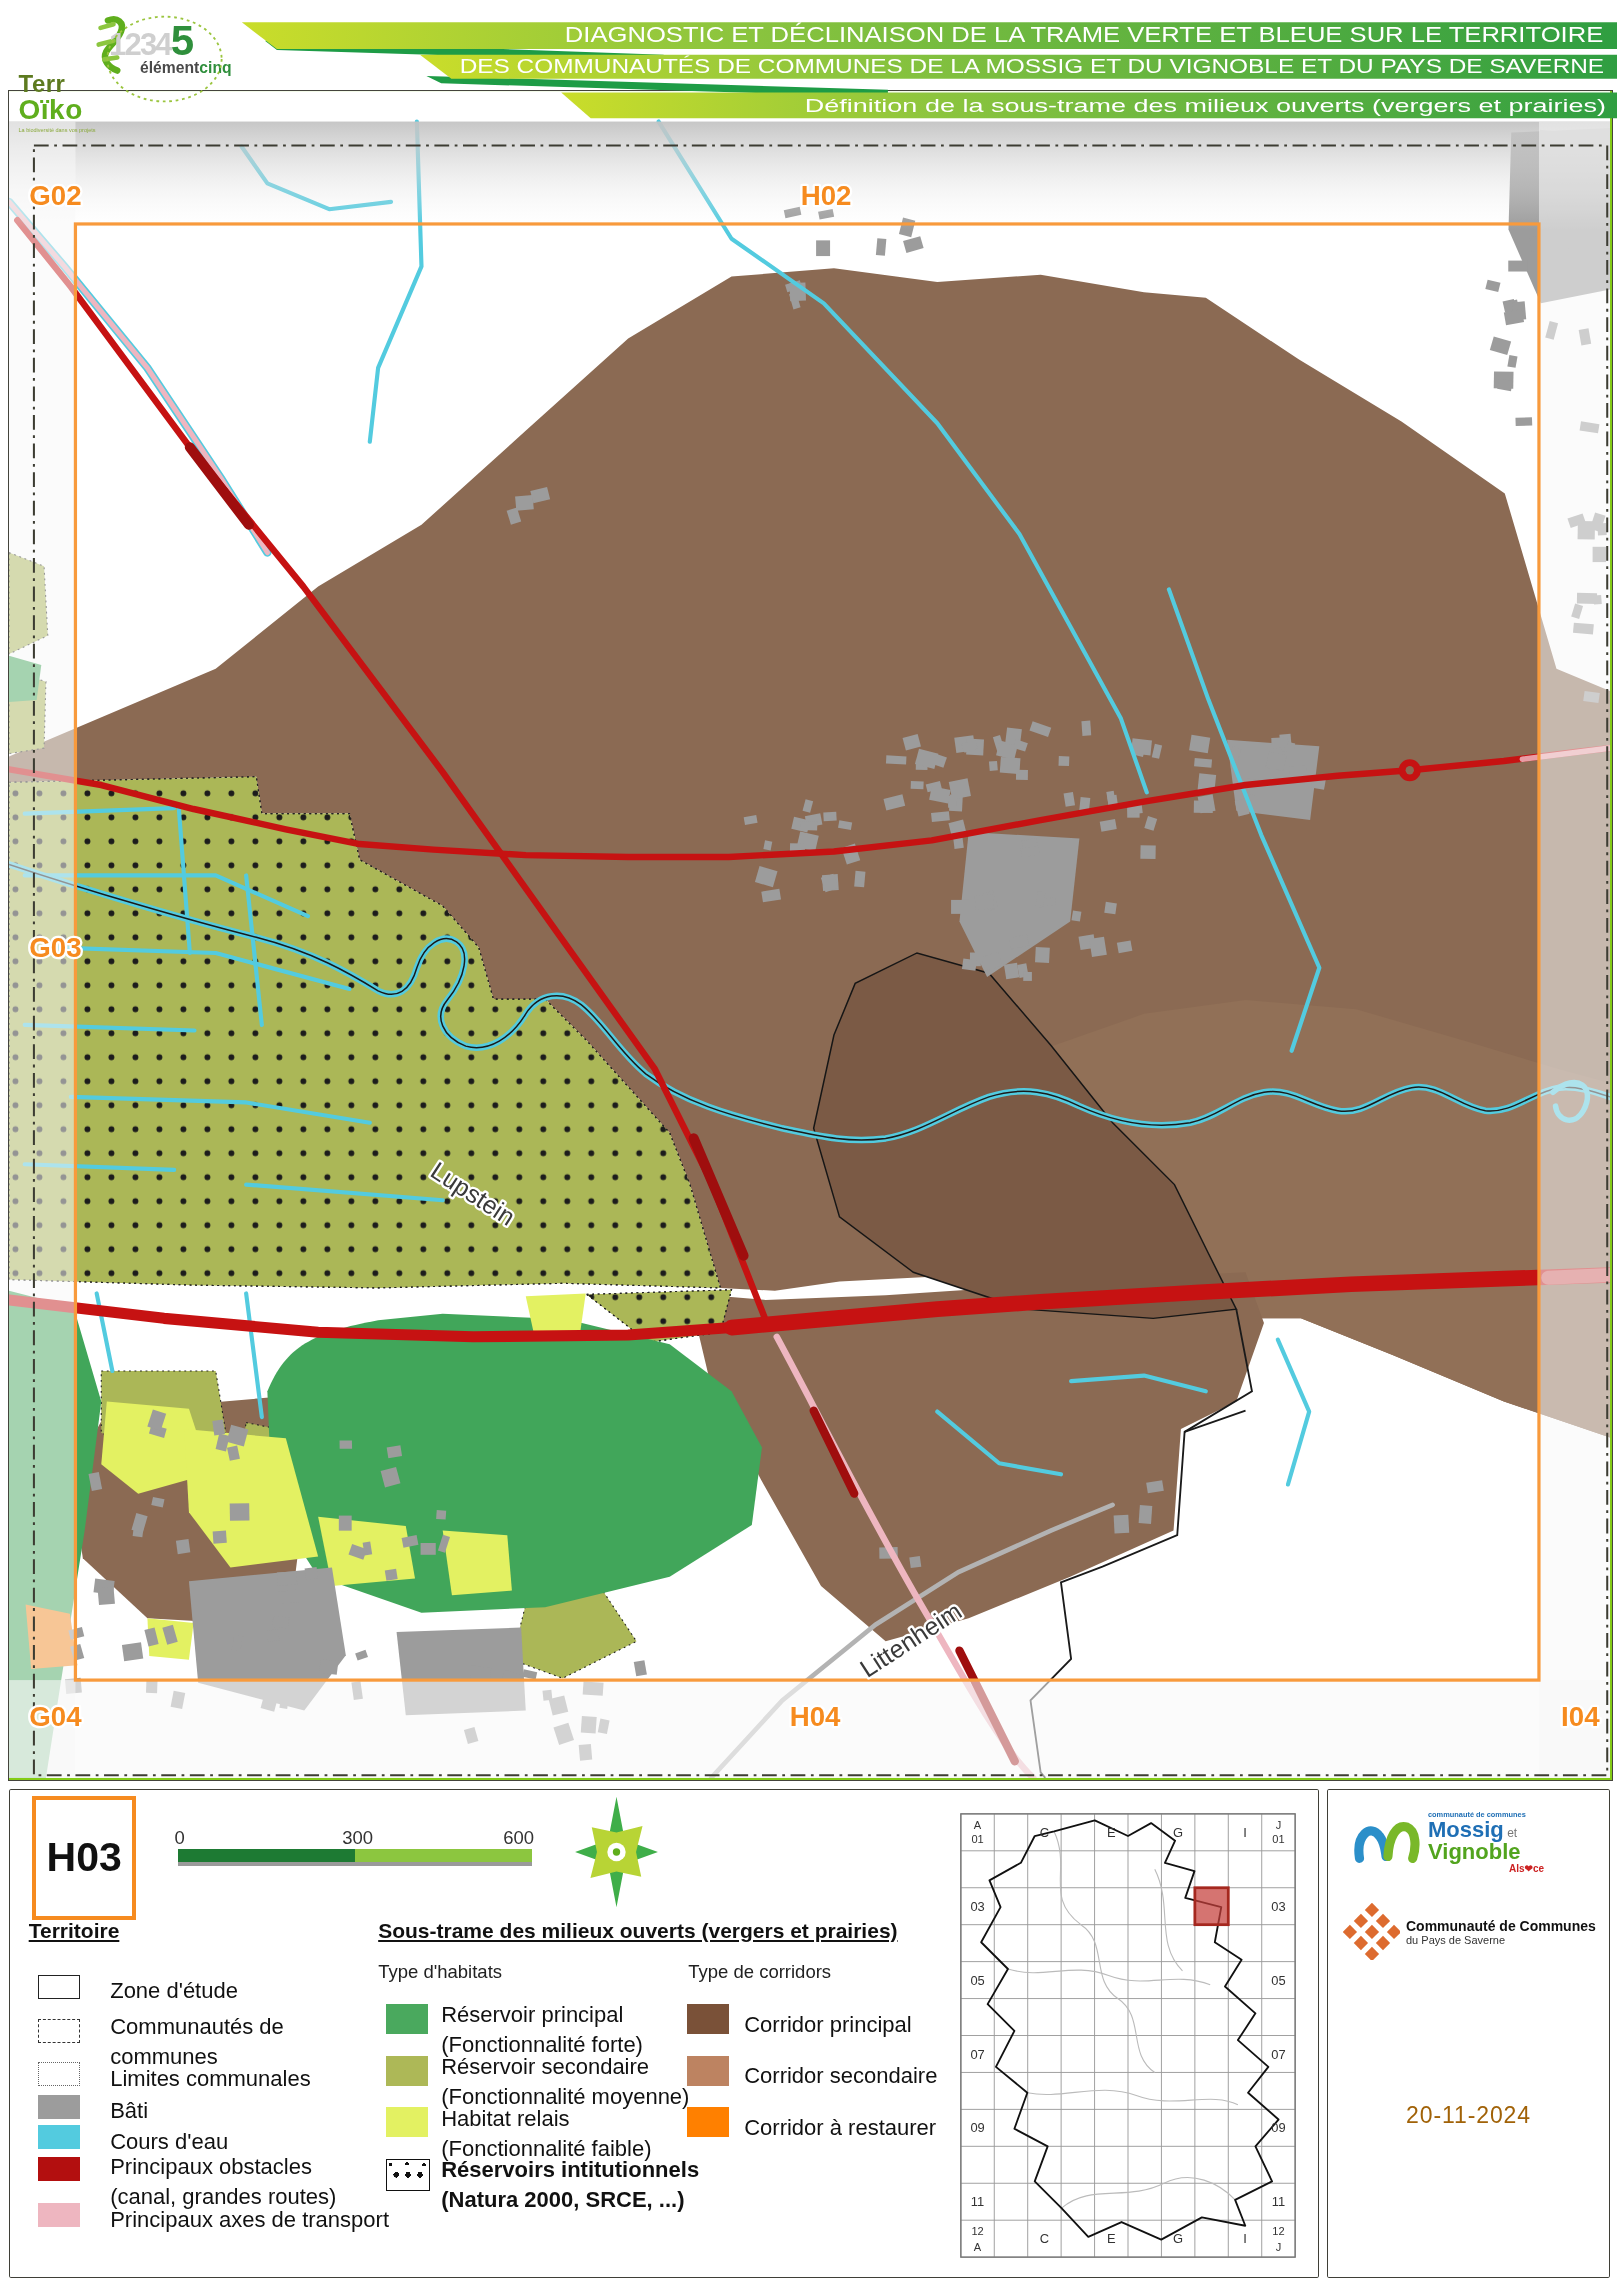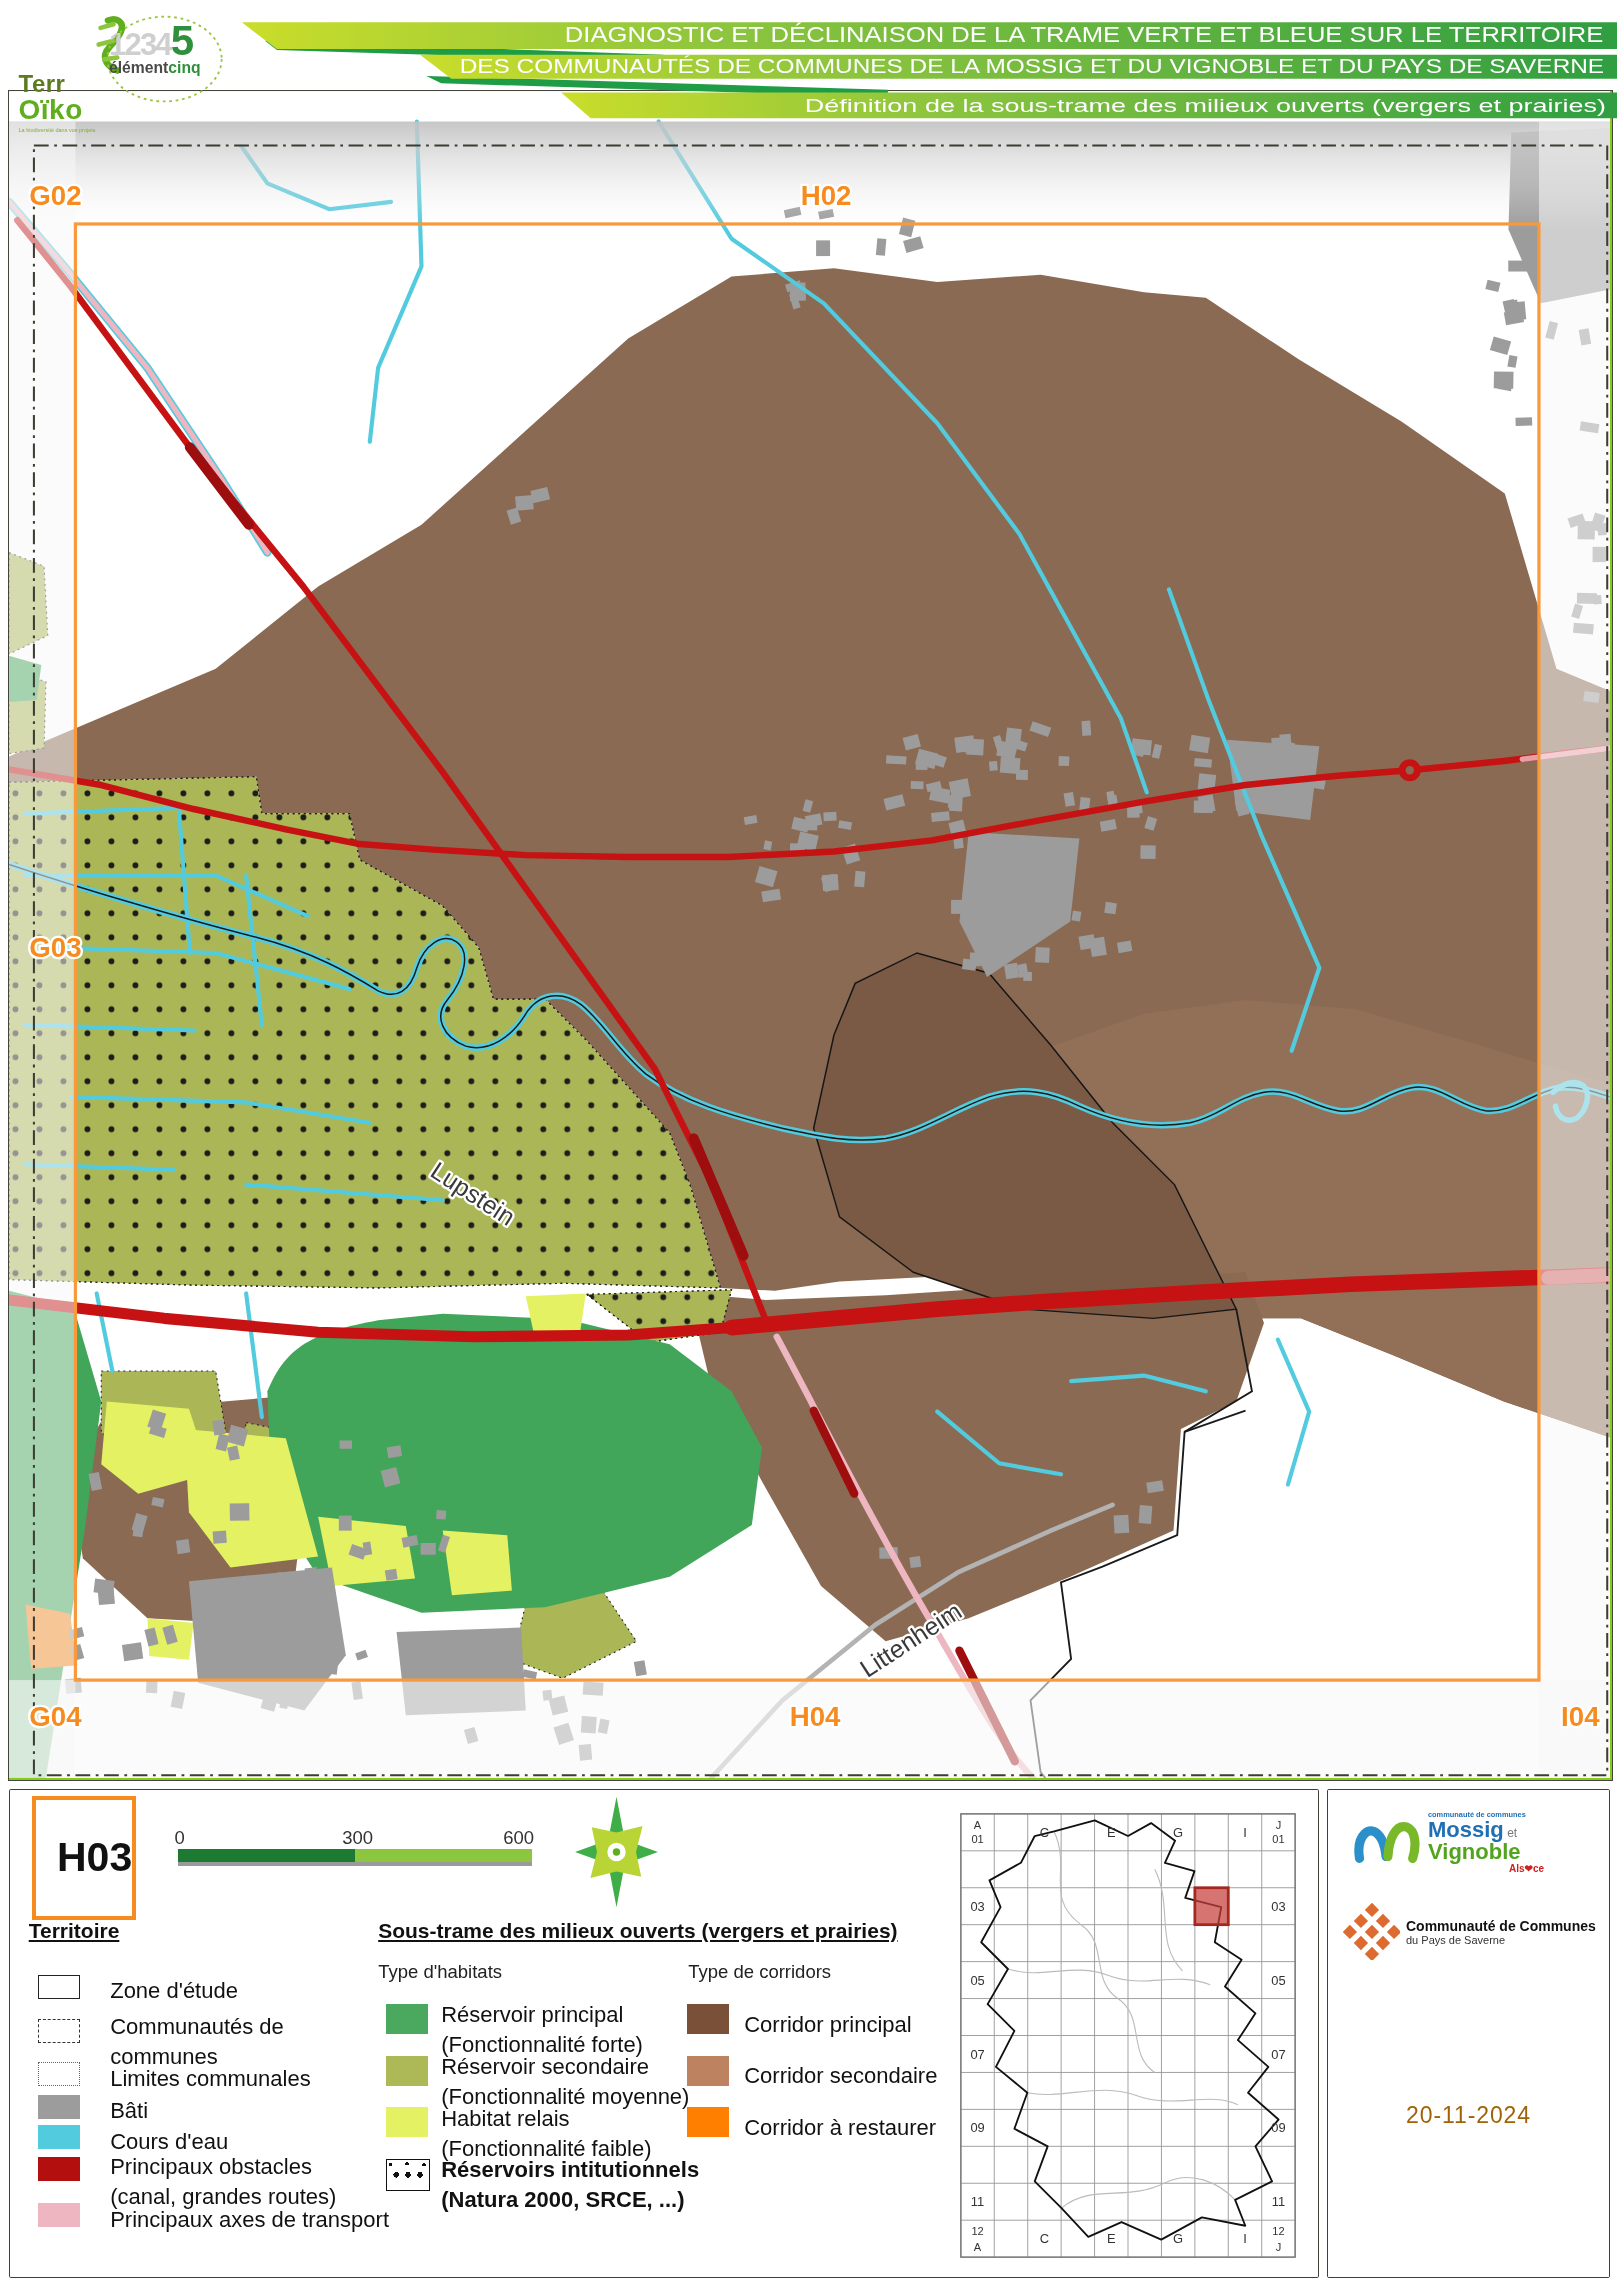--- a/index.html
+++ b/index.html
@@ -10,35 +10,35 @@
   
   .header{position:absolute;left:0;top:0;width:1618px;height:125px;}
   .logo-terroiko{position:absolute;left:18.5px;top:24px;width:111px;line-height:1;}
   .logo-terroiko .t1{font-size:24px;font-weight:bold;color:#5d7a1f;letter-spacing:0.5px;margin-top:48px;}
   .logo-terroiko .t2{font-size:28px;font-weight:bold;color:#5fae1d;letter-spacing:0.5px;}
   .logo-terroiko .tag{font-size:5.5px;color:#8aa93c;margin-top:3.7px;white-space:nowrap;}
   .lizard{position:absolute;left:63px;top:-11px;}
   .logo-e5{position:absolute;left:109px;top:16.6px;width:111px;height:83px;}
   .logo-e5 .digits{font-size:31px;font-weight:bold;color:#cfcfcf;letter-spacing:-1.8px;}
   .logo-e5 .digits b{color:#2f8f3c;font-size:42px;}
-  .logo-e5 .nm{font-size:15.7px;color:#4a4a4a;font-weight:bold;margin-top:-5.5px;}
+  .logo-e5 .nm{font-size:15.7px;color:#4a4a4a;font-weight:bold;margin-top:-5.5px;padding-left:31px;}
   .logo-e5 .nm i{color:#2f8f3c;font-style:normal;}
   .e5arc{position:absolute;left:-9.2px;top:-5.5px;}
 
   
   .map-wrap{position:absolute;left:8.3px;top:90px;width:1603px;height:1689px;border:0.9px solid #44443c;background:#84cc16;}
   .map-wrap svg{display:block;}
 
   
   .panel{position:absolute;background:#fff;border:1.8px solid #3f3f37;border-radius:1.8px;}
   .panel-legend{left:9.2px;top:1789px;width:1308px;height:487px;}
   .panel-credits{left:1327px;top:1789px;width:281px;height:487px;}
 
   .h03box{position:absolute;left:22px;top:5.5px;width:96px;height:116px;border:4.6px solid #f68b1f;
-          display:flex;align-items:center;justify-content:flex-end;font-size:41px;font-weight:bold;color:#111;}
+          display:flex;align-items:center;justify-content:center;font-size:41px;font-weight:bold;color:#111;}
   .scalebar{position:absolute;left:168px;top:37px;width:354px;}
   .scalebar .ticks{position:relative;height:22px;font-size:18.5px;color:#333;}
   .scalebar .t0{position:absolute;left:-3.7px;}
   .scalebar .t300{position:absolute;left:164px;}
   .scalebar .t600{position:absolute;left:325px;}
   .scalebar .bar{position:relative;height:13px;border-bottom:4.6px solid #9a9a9a;}
   .scalebar .seg1{position:absolute;left:0;top:0;width:177px;height:13px;background:#1d7a33;}
   .scalebar .seg2{position:absolute;left:177px;top:0;width:177px;height:13px;background:#8cc63f;}
   .compass{position:absolute;left:565px;top:3.7px;}
 

